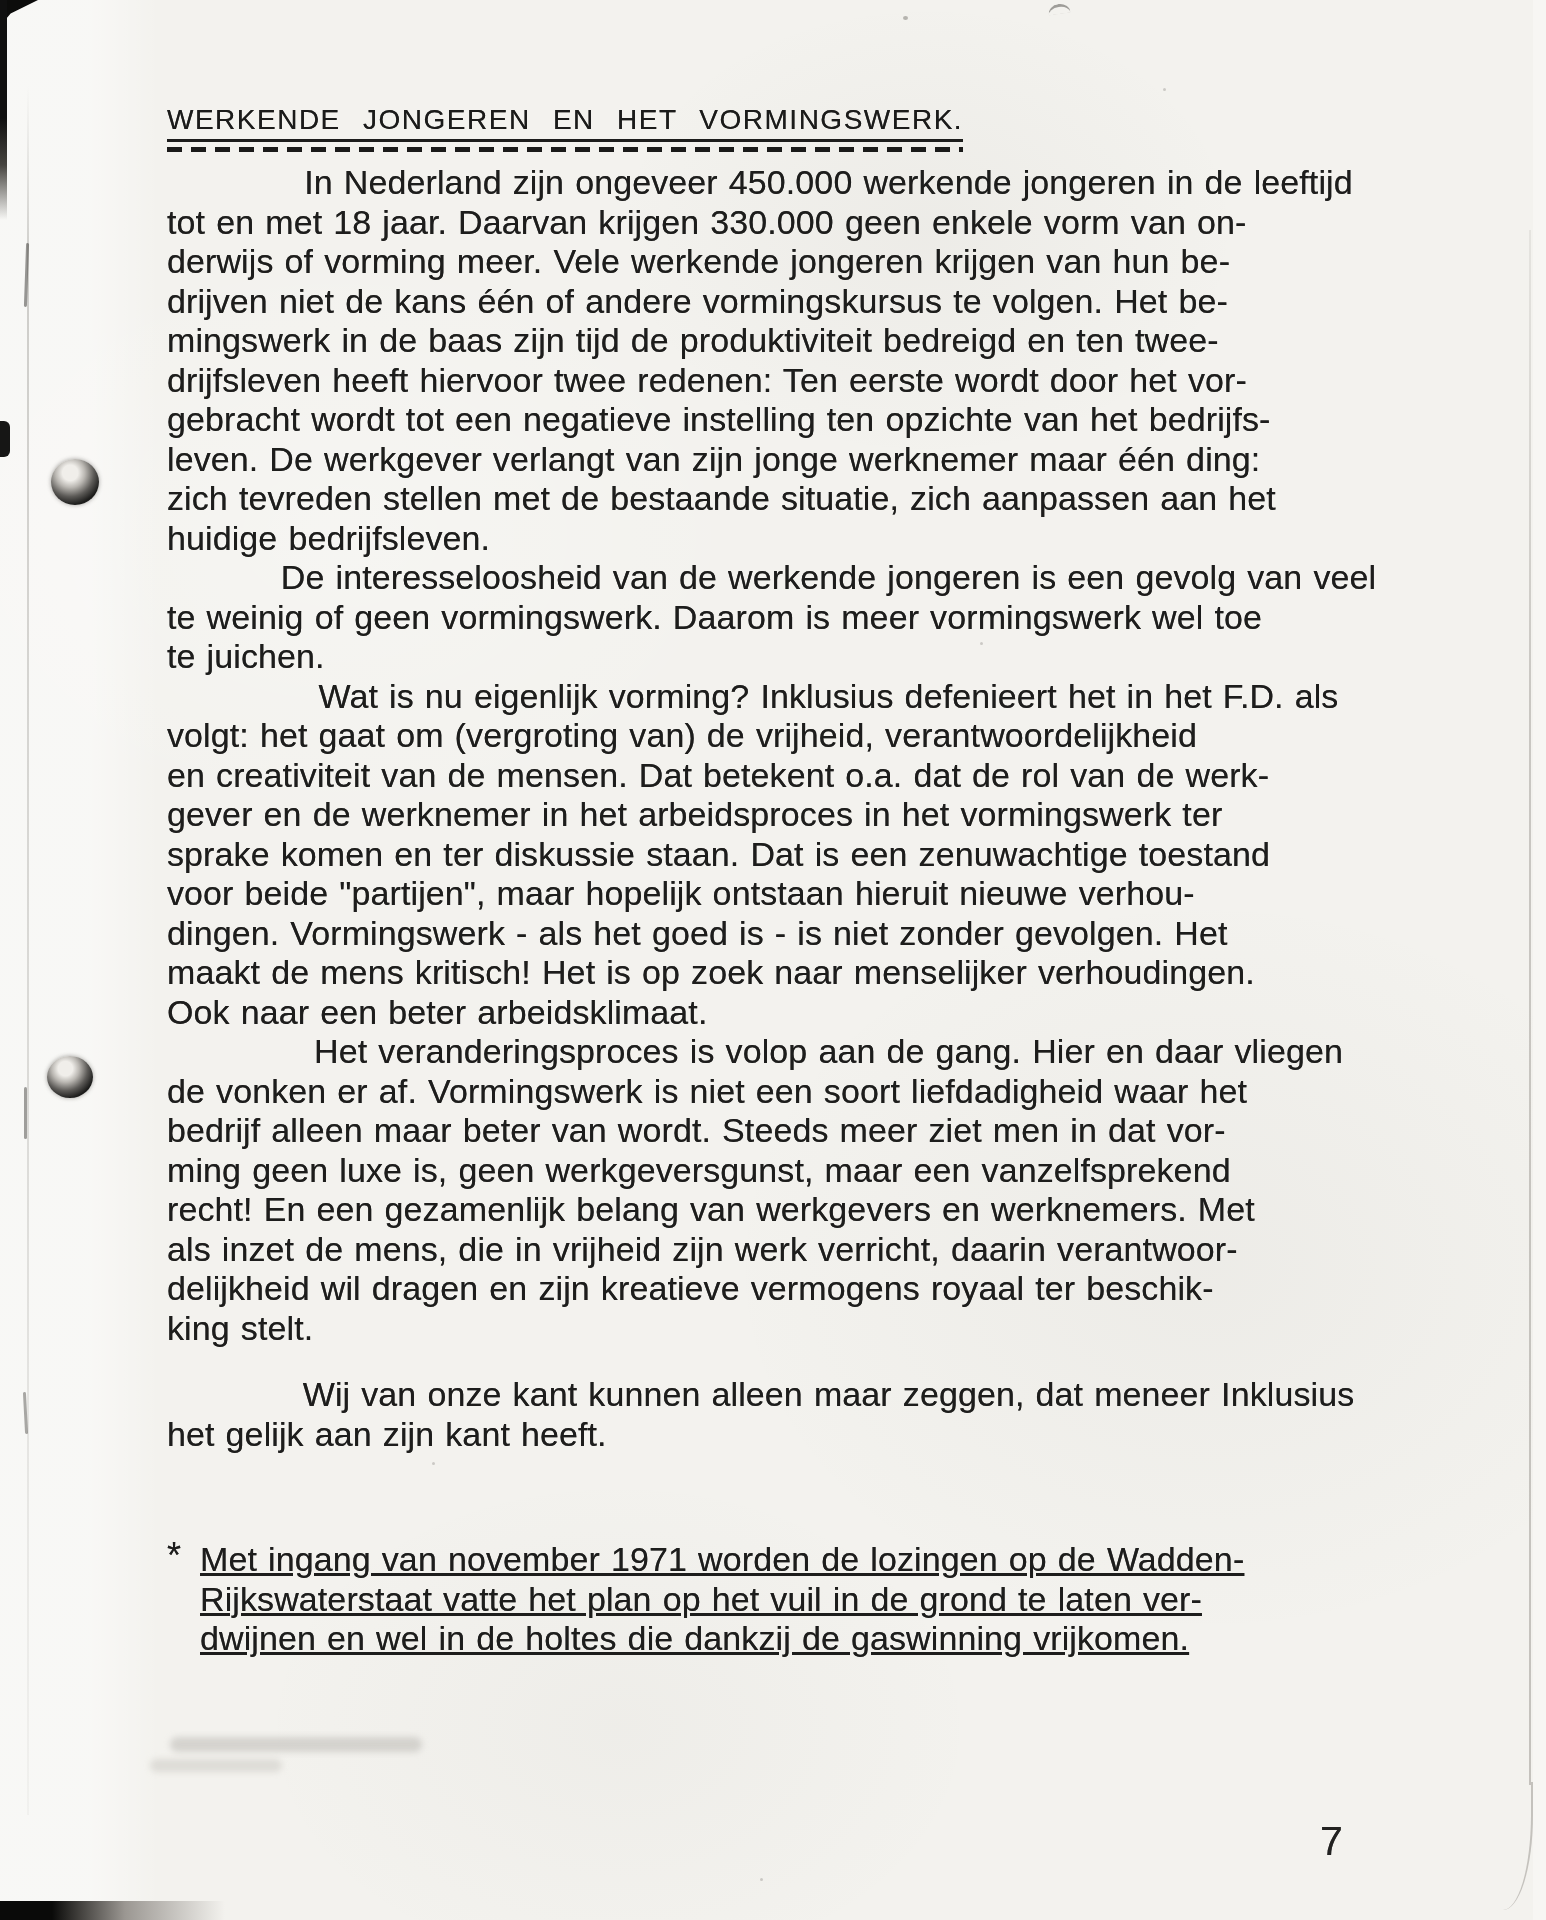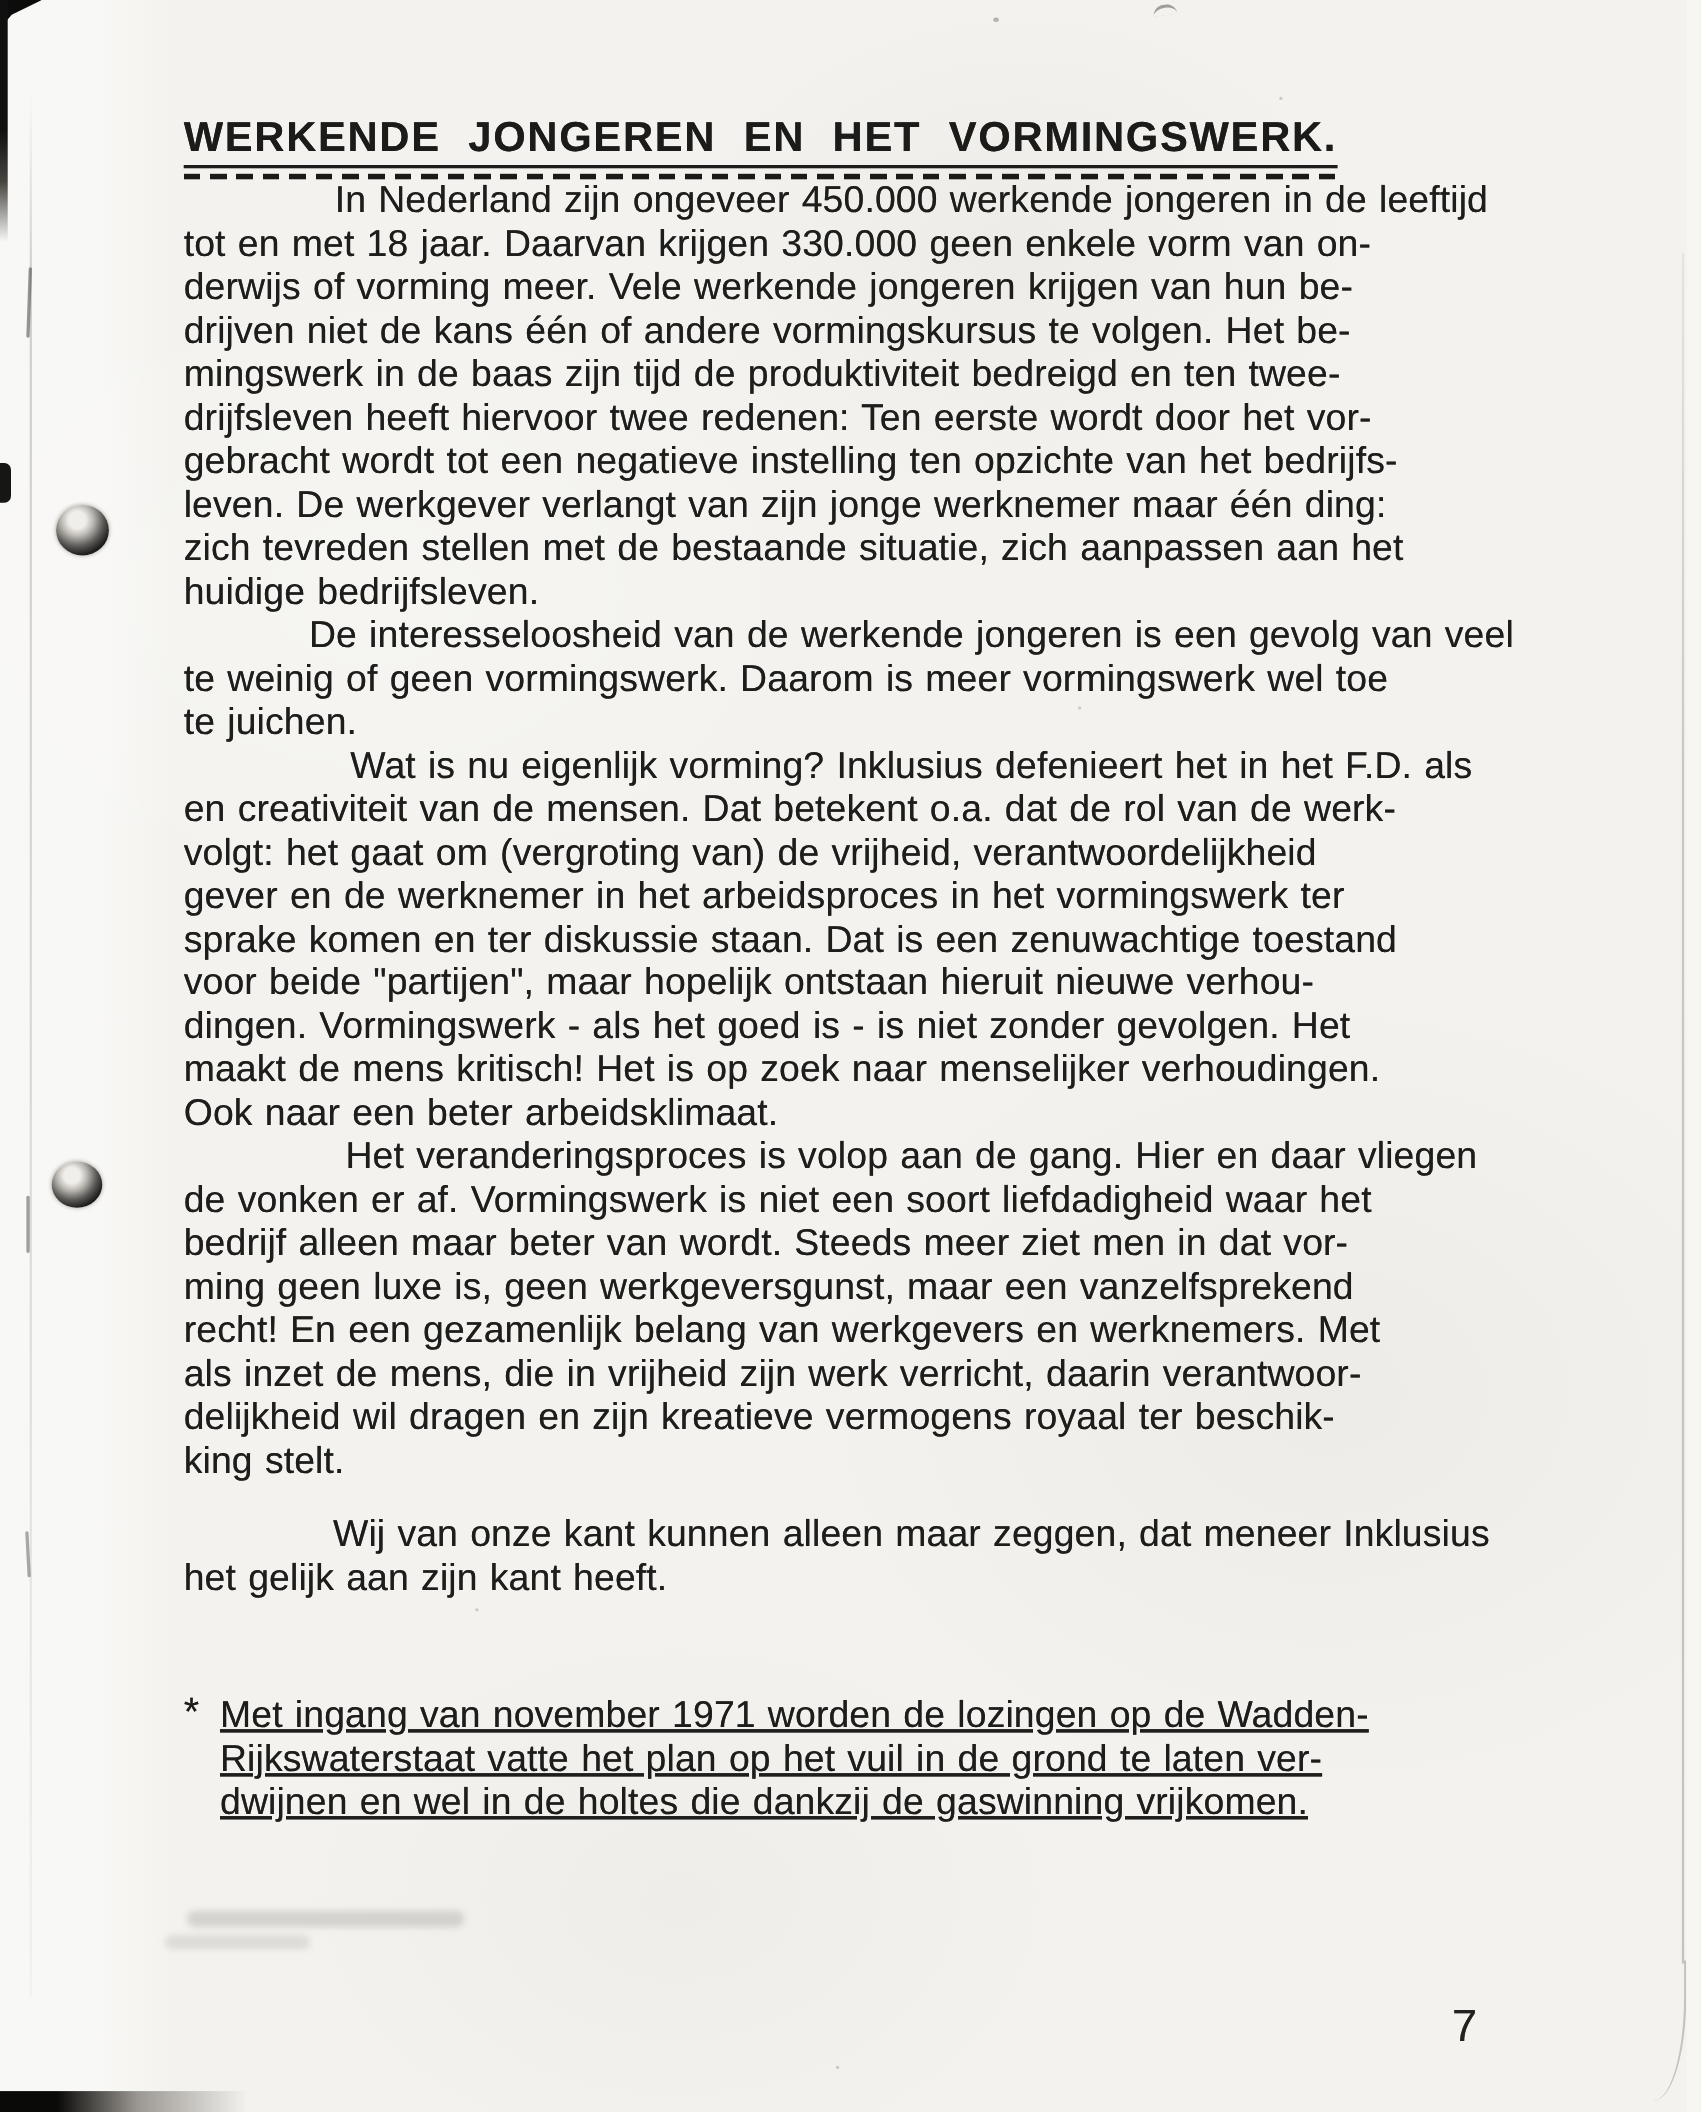--- a/index.html
+++ b/index.html
@@ -47,21 +47,21 @@
     border-top:3px solid #8a8884;border-radius:50% 50% 0 0/100% 100% 0 0;transform:rotate(-8deg);opacity:0.8;}
   .topdot{position:absolute;left:903px;top:16px;width:5px;height:4px;background:rgba(120,118,112,0.5);border-radius:50%;}
   .smudge1{position:absolute;left:170px;top:1737px;width:252px;height:15px;
     background:rgba(158,155,148,0.35);filter:blur(3px);border-radius:8px;}
   .smudge2{position:absolute;left:150px;top:1759px;width:132px;height:13px;
     background:rgba(158,155,148,0.25);filter:blur(3px);border-radius:8px;}
   .speck{position:absolute;width:3px;height:3px;border-radius:50%;background:rgba(100,98,92,0.28);}
   
   .title-wrap{position:absolute;left:167px;top:104px;color:#1b1b1a;}
   .title-text{
-    display:inline-block;font-size:38px;font-weight:700;letter-spacing:1.5px;word-spacing:13px;
+    display:inline-block;font-size:28px;font-weight:400;letter-spacing:1.5px;word-spacing:13px;
     padding-bottom:3px;border-bottom:3px solid #1d1d1c;white-space:nowrap;
     text-shadow:0 0 0.5px rgba(25,25,24,0.8);
   }
   .title-dashes{height:5px;margin-top:5px;
     background:repeating-linear-gradient(90deg,#1a1a19 0 15px,transparent 15px 24px);}
   .body-text{
     position:absolute;left:167px;top:163px;width:1290px;
     font-size:34px;line-height:39.5px;color:#1d1d1c;letter-spacing:0.1px;word-spacing:1.5px;
     text-shadow:0 0 0.5px rgba(25,25,24,0.75);
   }
@@ -118,22 +118,22 @@
     <div class="ln">mingswerk in de baas zijn tijd de produktiviteit bedreigd en ten twee-</div>
     <div class="ln">drijfsleven heeft hiervoor twee redenen: Ten eerste wordt door het vor-</div>
     <div class="ln">gebracht wordt tot een negatieve instelling ten opzichte van het bedrijfs-</div>
     <div class="ln">leven. De werkgever verlangt van zijn jonge werknemer maar één ding:</div>
     <div class="ln">zich tevreden stellen met de bestaande situatie, zich aanpassen aan het</div>
     <div class="ln">huidige bedrijfsleven.</div>
     <div class="ln indent">De interesseloosheid van de werkende jongeren is een gevolg van veel</div>
     <div class="ln">te weinig of geen vormingswerk. Daarom is meer vormingswerk wel toe</div>
     <div class="ln">te juichen.</div>
     <div class="ln indent">Wat is nu eigenlijk vorming? Inklusius defenieert het in het F.D. als</div>
+    <div class="ln">volgt: het gaat om (vergroting van) de vrijheid, verantwoordelijkheid</div>
     <div class="ln">en creativiteit van de mensen. Dat betekent o.a. dat de rol van de werk-</div>
-    <div class="ln">volgt: het gaat om (vergroting van) de vrijheid, verantwoordelijkheid</div>
     <div class="ln">gever en de werknemer in het arbeidsproces in het vormingswerk ter</div>
     <div class="ln">sprake komen en ter diskussie staan. Dat is een zenuwachtige toestand</div>
     <div class="ln">voor beide "partijen", maar hopelijk ontstaan hieruit nieuwe verhou-</div>
     <div class="ln">dingen. Vormingswerk - als het goed is - is niet zonder gevolgen. Het</div>
     <div class="ln">maakt de mens kritisch! Het is op zoek naar menselijker verhoudingen.</div>
     <div class="ln">Ook naar een beter arbeidsklimaat.</div>
     <div class="ln indent">Het veranderingsproces is volop aan de gang. Hier en daar vliegen</div>
     <div class="ln">de vonken er af. Vormingswerk is niet een soort liefdadigheid waar het</div>
     <div class="ln">bedrijf alleen maar beter van wordt. Steeds meer ziet men in dat vor-</div>
     <div class="ln">ming geen luxe is, geen werkgeversgunst, maar een vanzelfsprekend</div>

